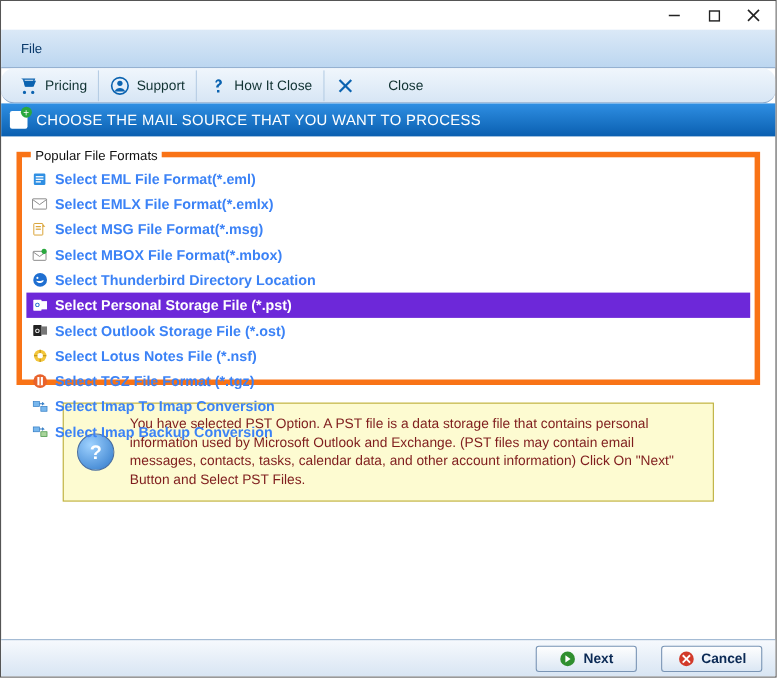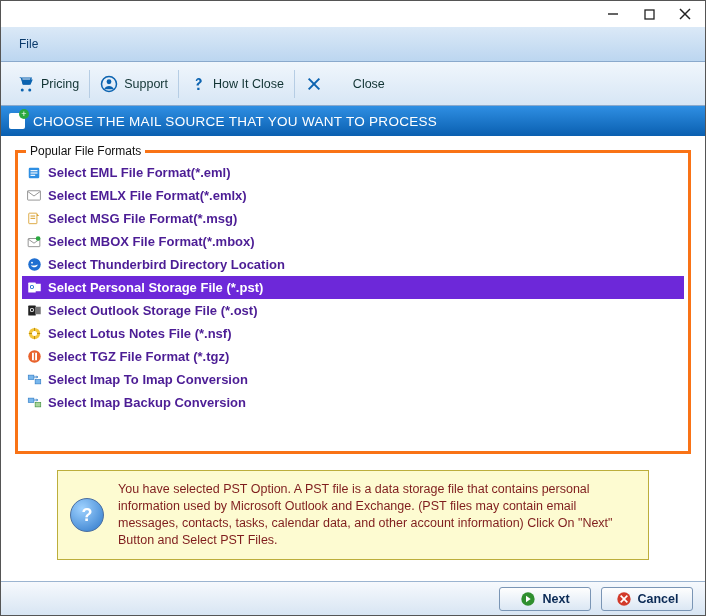--- a/index.html
+++ b/index.html
@@ -1,38 +1,38 @@
 <!DOCTYPE html>
 <html><head>
 <meta charset="utf-8">
 <style>
   * { box-sizing: border-box; margin: 0; padding: 0; font-family: "Segoe UI", Tahoma, sans-serif; }
   body { width: 706px; height: 616px; background: #fff; border: 1px solid #555; position: relative; }
   .titlebar { height: 26px; background: #fff; display: flex; justify-content: flex-end; align-items: center; padding-right: 2px; }
   .winbtn { width: 36px; height: 26px; display: flex; align-items: center; justify-content: center; color: #333; }
   .menubar { height: 35px; background: linear-gradient(#dbe9f7,#bcd6f0); border-bottom: 1px solid #8aa9cc; display: flex; align-items: center; padding-left: 10px; font-size: 12px; color: #0a3a6b; }
   .menuitem { padding: 2px 8px; }
-  .toolbar { height: 44px; background: linear-gradient(#f0f6fc,#d7e6f5); border-bottom: 1px solid #8aa9cc; display: flex; align-items: center; padding-left: 6px; }
+  .toolbar { height: 32px; background: linear-gradient(#f0f6fc,#d7e6f5); border-bottom: 1px solid #8aa9cc; display: flex; align-items: center; padding-left: 6px; border-radius: 12px; }
   .tbtn { height: 28px; display: flex; align-items: center; gap: 6px; padding: 0 10px; font-size: 12.5px; color: #133; border-right: 1px solid #b6cde4; }
   .tbtn:last-child { border-right: none; gap: 30px; }
   .ticon { width: 18px; height: 18px; display: flex; align-items: center; justify-content: center; }
   .headerbar { height: 30px; background: linear-gradient(#2f8fe3,#0a5fb0); color: #fff; display: flex; align-items: center; gap: 8px; padding-left: 8px; font-weight: normal; font-size: 13.5px; letter-spacing: .3px; }
   .headericon { width: 16px; height: 16px; background: #fff; border-radius: 2px; position: relative; }
   .headericon::before{content:"+";position:absolute;top:-4px;right:-4px;background:#2aa83f;color:#fff;width:10px;height:10px;border-radius:50%;font-size:9px;line-height:10px;text-align:center;}
   .content { padding: 14px 14px 0 14px; }
-  .fieldset { border: 3px solid #f97316; padding: 8px 4px 4px 4px; height: 304px; position: relative; text-align: center; }
+  .fieldset { border: 5px solid #f97316; padding: 8px 4px 4px 4px; height: 212px; position: relative; text-align: center; }
   .legend { position: absolute; top: -9px; left: 8px; background: #fff; padding: 0 4px; font-size: 12px; color: #111; }
   .list { display: flex; flex-direction: column; }
-  .listitem { display: flex; align-items: center; gap: 6px; height: 23px; padding: 0 4px; font-size: 13px; font-weight: bold; color: #4c1d95; }
+  .listitem { display: flex; align-items: center; gap: 6px; height: 23px; padding: 0 4px; font-size: 13px; font-weight: bold; color: #3b82f6; }
   .listitem.selected { background: #6d28d9; color: #fff; }
   .licon { width: 16px; height: 16px; display: flex; align-items: center; justify-content: center; }
   .infobox { margin: 16px 42px 0 42px; height: 90px; background: #fdfbd1; border: 1px solid #bcae3c; display: flex; align-items: center; padding: 8px 12px; gap: 14px; }
   .infotext { font-size: 12.5px; color: #7f1d1d; line-height: 1.35; }
   .qcircle { width: 34px; height: 34px; border-radius: 50%; background: radial-gradient(circle at 35% 30%, #9fd2ff, #2d77c9); border: 1px solid #4a6ea0; display:flex;align-items:center;justify-content:center;color:#fff;font-weight:bold;font-size:18px;flex-shrink:0;}
-  .footer { position: absolute; bottom: 0; left: 0; right: 0; height: 34px; background: linear-gradient(#f6f9fd,#d8e5f3); border-top: 1px solid #9bb4d0; display: flex; justify-content: flex-end; align-items: center; gap: 10px; padding-right: 12px; }
+  .footer { position: absolute; bottom: 0; left: 0; right: 0; height: 34px; background: linear-gradient(#f6f9fd,#d8e5f3); border-top: 1px solid #9bb4d0; display: flex; justify-content: flex-end; align-items: center; gap: 22px; padding-right: 12px; }
   .btn { height: 24px; min-width: 92px; border: 1px solid #7a95b5; background: linear-gradient(#fefefe,#dbe7f4); border-radius: 3px; display: flex; align-items: center; justify-content: center; gap: 6px; font-size: 12.5px; font-weight: bold; color: #0b2a55; padding: 0 10px; }
   svg { display: block; }
 </style>
 </head>
 <body>
 
 <div class="titlebar">
   <div class="winbtn">
     <svg width="12" height="12" viewBox="0 0 12 12">
         <line x1="1" y1="6" x2="11" y2="6" stroke="#222" stroke-width="1.4"></line>

